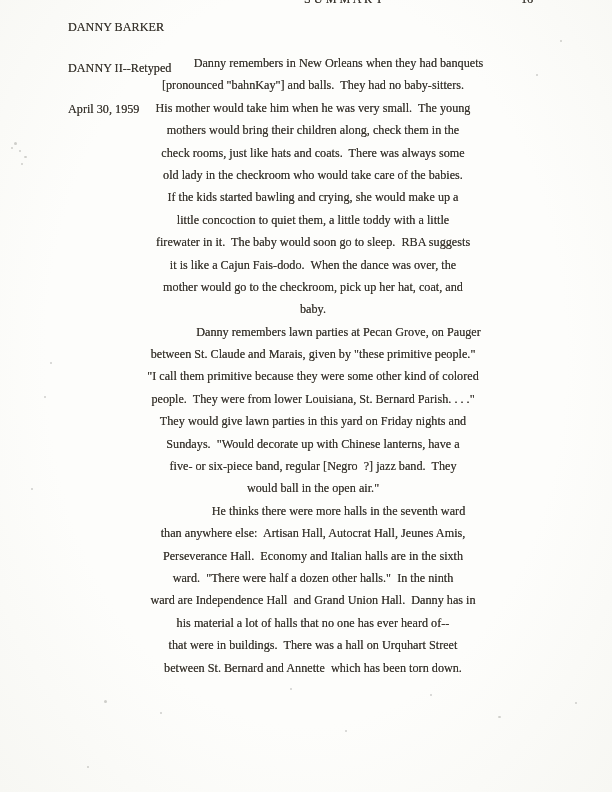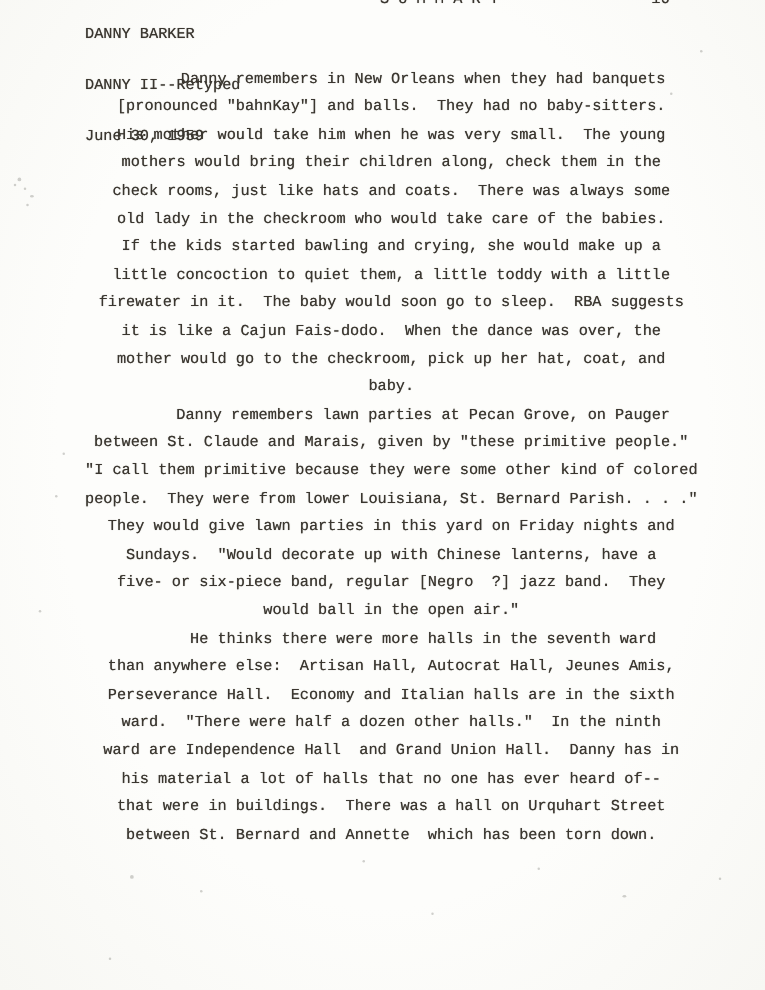--- a/index.html
+++ b/index.html
@@ -7,21 +7,21 @@
     padding: 0;
     background: #e8e8e6;
   }
   .page {
     position: relative;
     width: 612px;
     height: 792px;
     margin: 0;
     background: radial-gradient(ellipse at 50% 45%, #fdfdfb 60%, #f7f7f3 100%);
     overflow: hidden;
-    font-family: Liberation Mono, monospace;
+    font-family: Liberation Serif, serif;
     color: #3a362f;
   }
   .txt {
     white-space: pre;
     text-shadow: 0 0 0.6px rgba(58, 54, 47, 0.8);
   }
   .header-left {
     position: absolute;
     left: 68px;
     top: -7px;
@@ -61,21 +61,21 @@
   }
 </style>
 </head>
 <body>
 
 <div class="page">
 
   <div class="header-left txt">
     <div>DANNY BARKER</div>
     <div>DANNY II--Retyped</div>
-    <div>June 30, 1959</div>
+    <div>April 30, 1959</div>
   </div>
 
   <div class="header-center txt">S U M M A R Y</div>
 
   <div class="header-page-number txt">16</div>
 
   <div class="document-body txt"><div class="paragraph"><div class="line indent">Danny remembers in New Orleans when they had banquets</div><div class="line">[pronounced "bahnKay"] and balls.  They had no baby-sitters.</div><div class="line">His mother would take him when he was very small.  The young</div><div class="line">mothers would bring their children along, check them in the</div><div class="line">check rooms, just like hats and coats.  There was always some</div><div class="line">old lady in the checkroom who would take care of the babies.</div><div class="line">If the kids started bawling and crying, she would make up a</div><div class="line">little concoction to quiet them, a little toddy with a little</div><div class="line">firewater in it.  The baby would soon go to sleep.  RBA suggests</div><div class="line">it is like a Cajun Fais-dodo.  When the dance was over, the</div><div class="line">mother would go to the checkroom, pick up her hat, coat, and</div><div class="line">baby.</div></div><div class="paragraph"><div class="line indent">Danny remembers lawn parties at Pecan Grove, on Pauger</div><div class="line">between St. Claude and Marais, given by "these primitive people."</div><div class="line">"I call them primitive because they were some other kind of colored</div><div class="line">people.  They were from lower Louisiana, St. Bernard Parish. . . ."</div><div class="line">They would give lawn parties in this yard on Friday nights and</div><div class="line">Sundays.  "Would decorate up with Chinese lanterns, have a</div><div class="line">five- or six-piece band, regular [Negro  ?] jazz band.  They</div><div class="line">would ball in the open air."</div></div><div class="paragraph"><div class="line indent">He thinks there were more halls in the seventh ward</div><div class="line">than anywhere else:  Artisan Hall, Autocrat Hall, Jeunes Amis,</div><div class="line">Perseverance Hall.  Economy and Italian halls are in the sixth</div><div class="line">ward.  "There were half a dozen other halls."  In the ninth</div><div class="line">ward are Independence Hall  and Grand Union Hall.  Danny has in</div><div class="line">his material a lot of halls that no one has ever heard of--</div><div class="line">that were in buildings.  There was a hall on Urquhart Street</div><div class="line">between St. Bernard and Annette  which has been torn down.</div></div></div>
 
   <div class="speck" style="left:14px; top:142px; width:3px; height:3px;"></div>
   <div class="speck" style="left:19px; top:150px; width:2px; height:2px;"></div>

